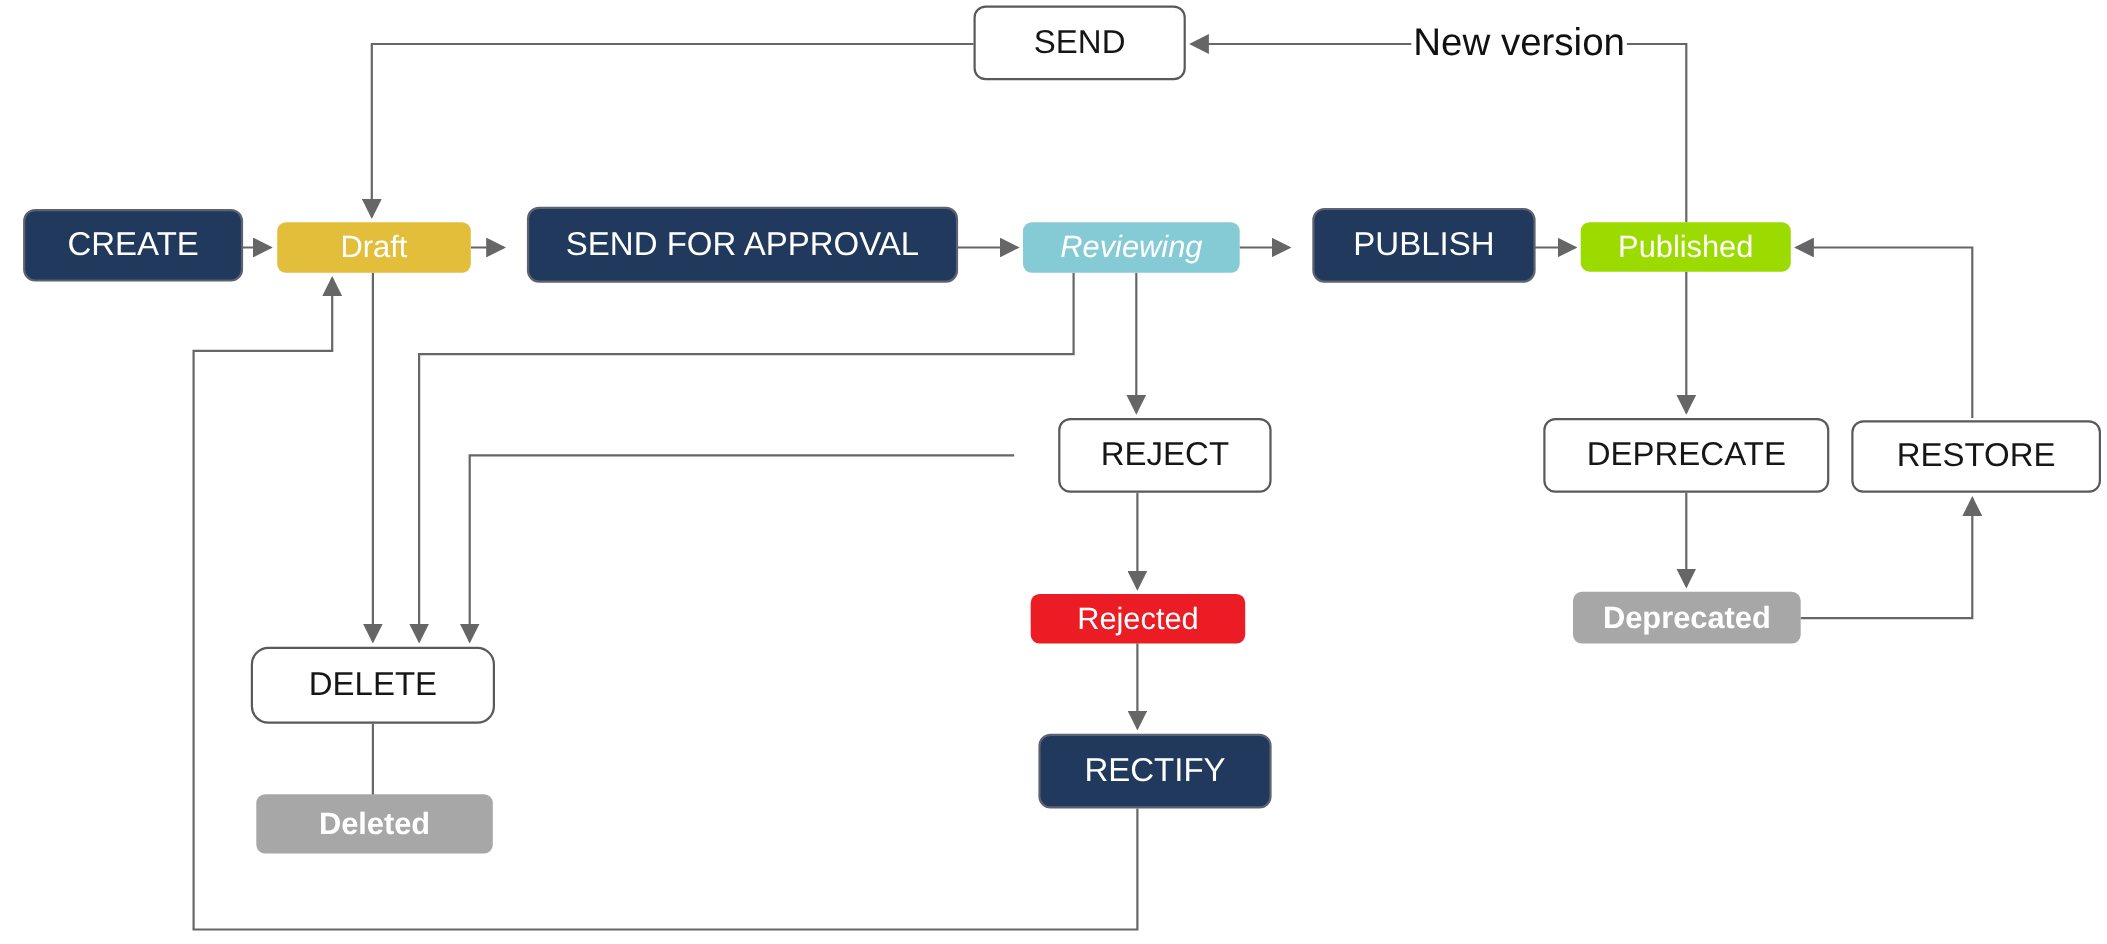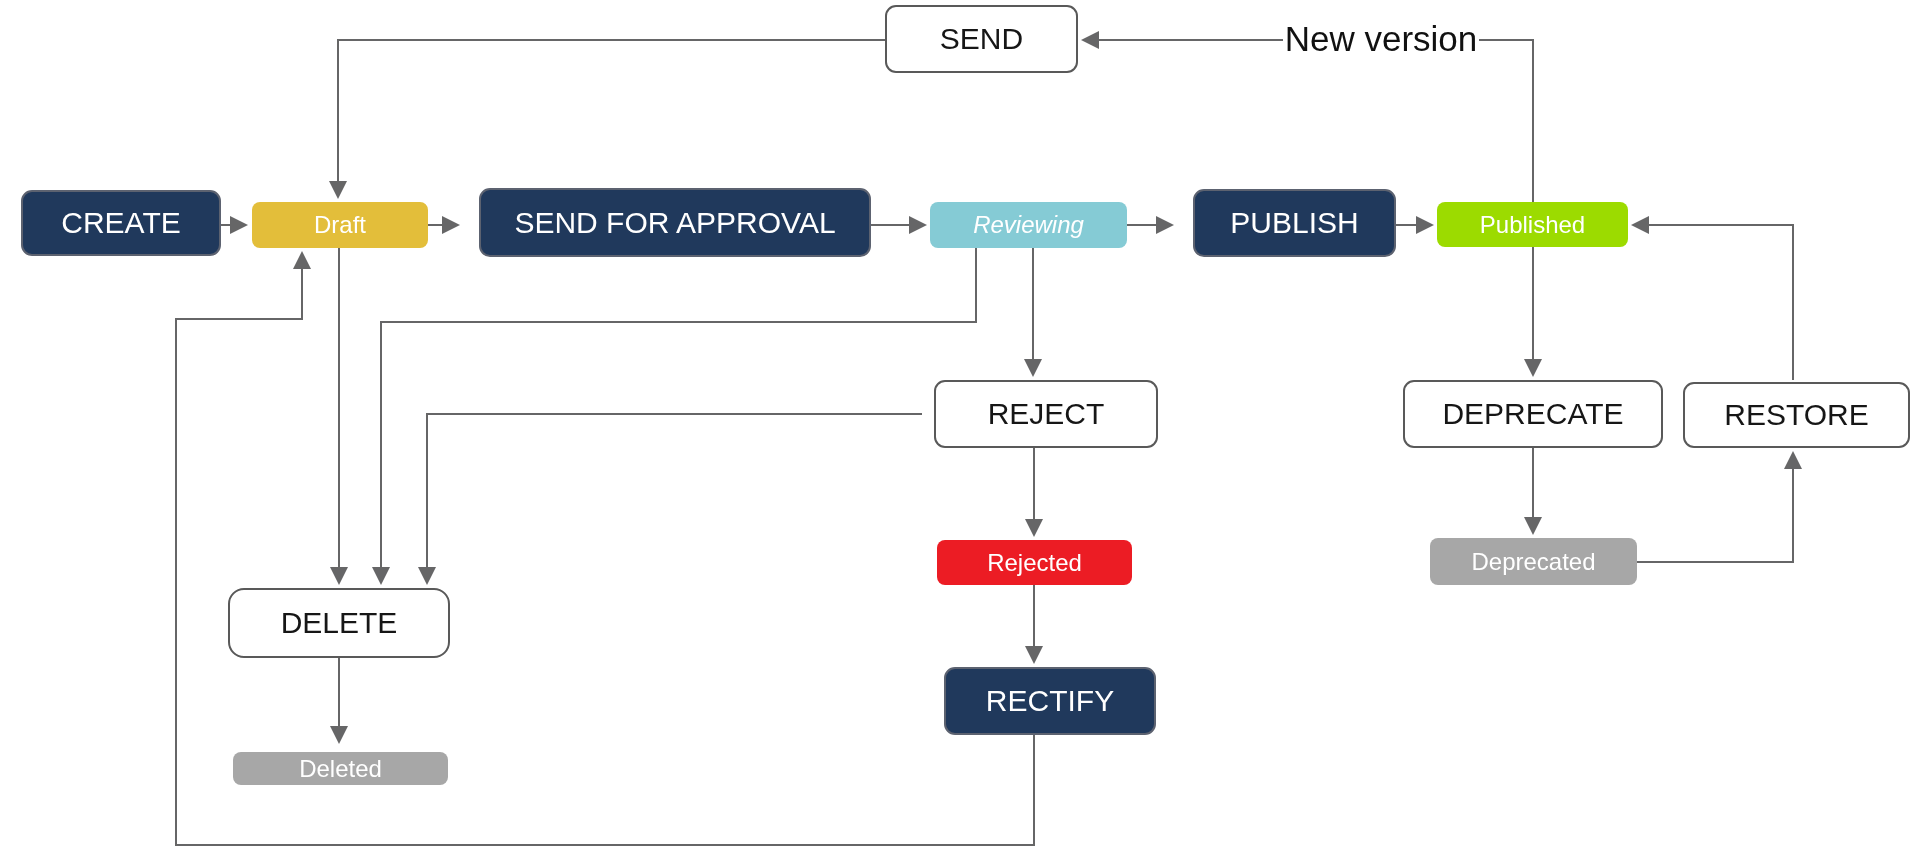--- a/index.html
+++ b/index.html
@@ -21,27 +21,27 @@
   }
   .action{
     border:2px solid #595959;
     border-radius:11px;
     font-size:30px;
   }
   .action.navy{background:#20395C;color:#ffffff;border-color:#5c6270;margin-left:16px;}
   .action.white{background:#ffffff;color:#161616;}
   .pill{
     border:none;border-radius:8px;
-    font-size:24px;color:#ffffff;
+    font-size:28px;color:#ffffff;
   }
   .pill.yellow{background:#E3BE3A;}
   .pill.teal{background:#85CBD5;}
   .pill.lime{background:#9CDB00;}
   .pill.red{background:#EC1C24;}
-  .pill.gray{background:#A7A7A7;}
+  .pill.gray{background:#A7A7A7;font-weight:bold;}
   .edge-label{
     position:absolute;
     left:1283px;top:18px;width:196px;height:42px;
     background:#ffffff;
     display:flex;align-items:center;justify-content:center;
     font-size:35px;color:#111111;
     white-space:nowrap;
   }
 </style>
 </head>
@@ -76,24 +76,24 @@
     <polyline class="edge" points="1793,380 1793,225 1633,225" marker-end="url(#arrowhead)"></polyline>
   </svg>
 
   <div class="node action navy" style="left:5px;    top:190px; width:200px; height:66px;">CREATE</div>
   <div class="node pill yellow" style="left:252px;  top:202px; width:176px; height:46px;">Draft</div>
   <div class="node action navy" style="left:463px;  top:188px; width:392px; height:69px;">SEND FOR APPROVAL</div>
   <div class="node pill teal" style="left:930px;  top:202px; width:197px; height:46px;font-style:italic;">Reviewing</div>
   <div class="node action navy" style="left:1177px; top:189px; width:203px; height:68px;">PUBLISH</div>
   <div class="node pill lime" style="left:1437px; top:202px; width:191px; height:45px;">Published</div>
   <div class="node action white" style="left:885px;  top:5px;   width:193px; height:68px;">SEND</div>
-  <div class="node action white" style="left:934px;  top:380px; width:224px; height:68px;">REJECT</div>
+  <div class="node action white" style="left:962px;  top:380px; width:194px; height:68px;">REJECT</div>
   <div class="node pill red" style="left:937px;  top:540px; width:195px; height:45px;">Rejected</div>
   <div class="node action navy" style="left:928px;  top:667px; width:212px; height:68px;">RECTIFY</div>
   <div class="node action white" style="left:228px;  top:588px; width:222px; height:70px;border-radius:16px;">DELETE</div>
-  <div class="node pill gray" style="left:233px;  top:752px; width:215px; height:33px;">Deleted</div>
+  <div class="node pill gray" style="left:233px;  top:722px; width:215px; height:54px;">Deleted</div>
   <div class="node action white" style="left:1403px; top:380px; width:260px; height:68px;">DEPRECATE</div>
   <div class="node action white" style="left:1683px; top:382px; width:227px; height:66px;">RESTORE</div>
   <div class="node pill gray" style="left:1430px; top:538px; width:207px; height:47px;">Deprecated</div>
 
   <div class="edge-label">New version</div>
 
 </div>
 
 </body></html>

